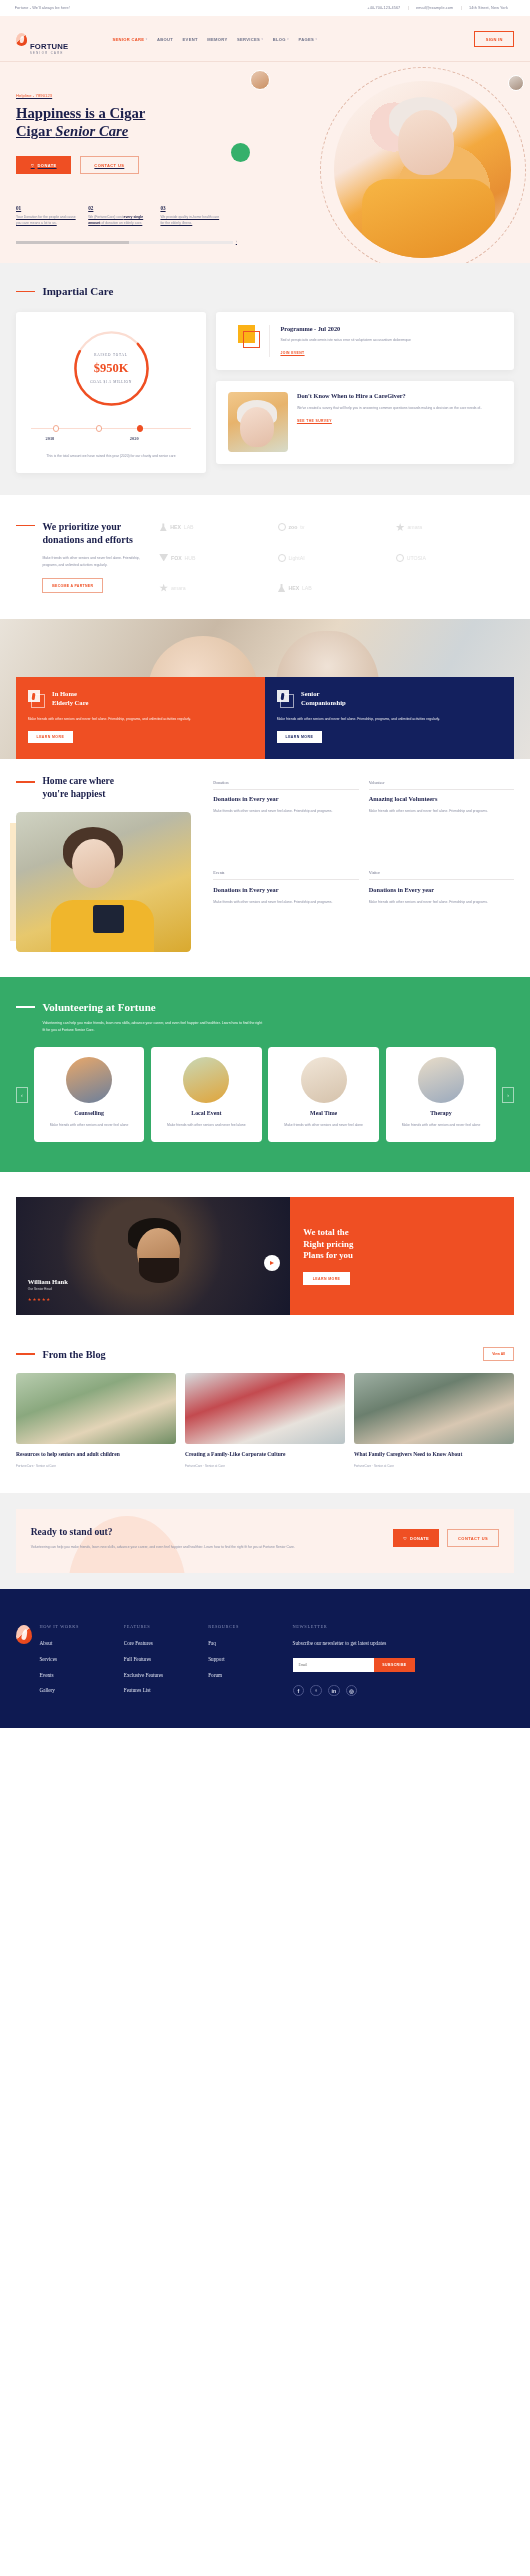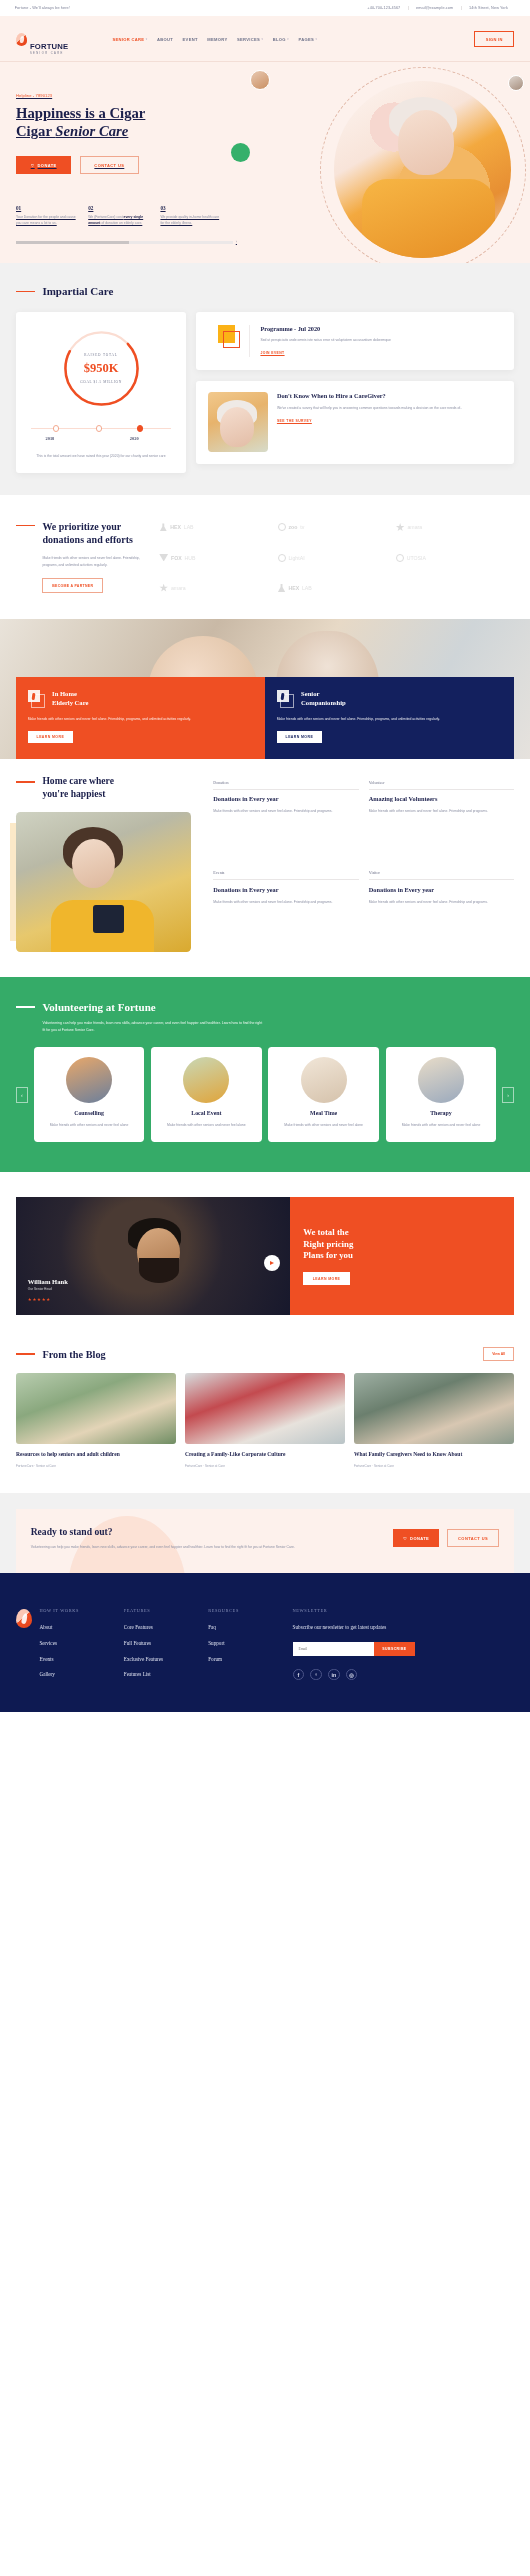--- a/index.html
+++ b/index.html
@@ -117,21 +117,21 @@
   .sec { padding:22px 16px; }
   .sec-grey { background:#f1f1f1; }
   .sec-head { display:flex; align-items:center; gap:7.4px; margin-bottom:14.7px; }
   .rule { width:19px; height:1.5px; background:#ef4f23; }
   .rule-light { background:#fff; }
   .sec-title { font-size:11px; font-weight:bold; color:#1b1f4b; }
 
   
   .care-row { display:flex; gap:10.3px; }
   .card { background:#fff; border-radius:2.9px; box-shadow:0 1.5px 7.4px rgba(0,0,0,.05); }
-  .card-raise { width:170px; padding:16px 11.8px 13.3px; }
+  .card-raise { width:190px; padding:16px 11.8px 13.3px; }
   .gauge { width:81px; height:81px; margin:0 auto; position:relative; }
   .gauge svg { transform:rotate(-90deg); }
   .gauge-label { position:absolute; inset:0; display:flex; flex-direction:column; align-items:center; justify-content:center; }
   .gauge-top { font-size:3.4px; letter-spacing:0.8px; color:#7b7f96; }
   .gauge-amt { font-size:12.5px; font-weight:bold; color:#ef4f23; margin:3.7px 0 4.4px; }
   .gauge-goal { font-size:3.4px; letter-spacing:0.6px; color:#7b7f96; }
   .timeline { margin-top:14.7px; position:relative; height:19px; }
   .timeline .line { position:absolute; left:2.9px; right:2.9px; top:4.4px; height:0.7px; background:#fbdcd1; }
   .tl-pt { position:absolute; top:1.5px; width:6.6px; height:6.6px; border-radius:50%; background:#fff; border:0.7px solid #f3a98f; }
   .tl-pt.on { background:#ef4f23; border-color:#ef4f23; }
@@ -273,21 +273,21 @@
   .blog-row { display:flex; gap:8.8px; }
   .bpost { flex:1; }
   .bimg { width:100%; height:71px; border-radius:2.9px; margin-bottom:7.4px; }
   .bimg.a { background:linear-gradient(160deg,#b9cdb0 0%,#8aa87e 35%,#e3d4b7 65%,#6f8d63 100%); }
   .bimg.b { background:linear-gradient(160deg,#d7ddde 0%,#c34a4f 35%,#e7e2dc 70%,#b9c4c7 100%); }
   .bimg.c { background:linear-gradient(160deg,#9fb0a4 0%,#6b7f6e 35%,#d8c7b2 68%,#8a9a8c 100%); }
   .bpost h4 { font-size:5.5px; line-height:1.4; font-weight:bold; color:#1b1f4b; }
   .bmeta { font-size:3.1px; color:#9ea2b4; margin-top:5.2px; }
 
   
-  .cta-zone { background:#f1f1f1; padding:16px 0 0; position:relative; }
+  .cta-zone { background:#f1f1f1; padding:16px 0 16px; position:relative; }
   .cta { margin:0 16px; background:#fdf1ec; padding:17.7px 14.7px 22px; display:flex; align-items:flex-start;
     position:relative; overflow:hidden; }
   .cta .blob { position:absolute; left:52px; top:7.4px; width:118px; height:147px; border-radius:50%;
     background:#fbdccf; opacity:.75; }
   .cta-left { width:58%; position:relative; z-index:2;}
   .cta-h { font-size:9.6px; font-weight:bold; color:#1b1f4b; margin-bottom:6.6px;}
   .cta-p { font-size:3.4px; line-height:1.9; color:#8b8fa3; }
   .cta-btns { margin-left:auto; display:flex; gap:7.4px; position:relative; z-index:2; padding-top:2.9px;}
   .cta-btns .btn-donate { padding:5.2px 10.3px; }
   .cta-btns .btn-outline { padding:5.2px 10.3px; }

